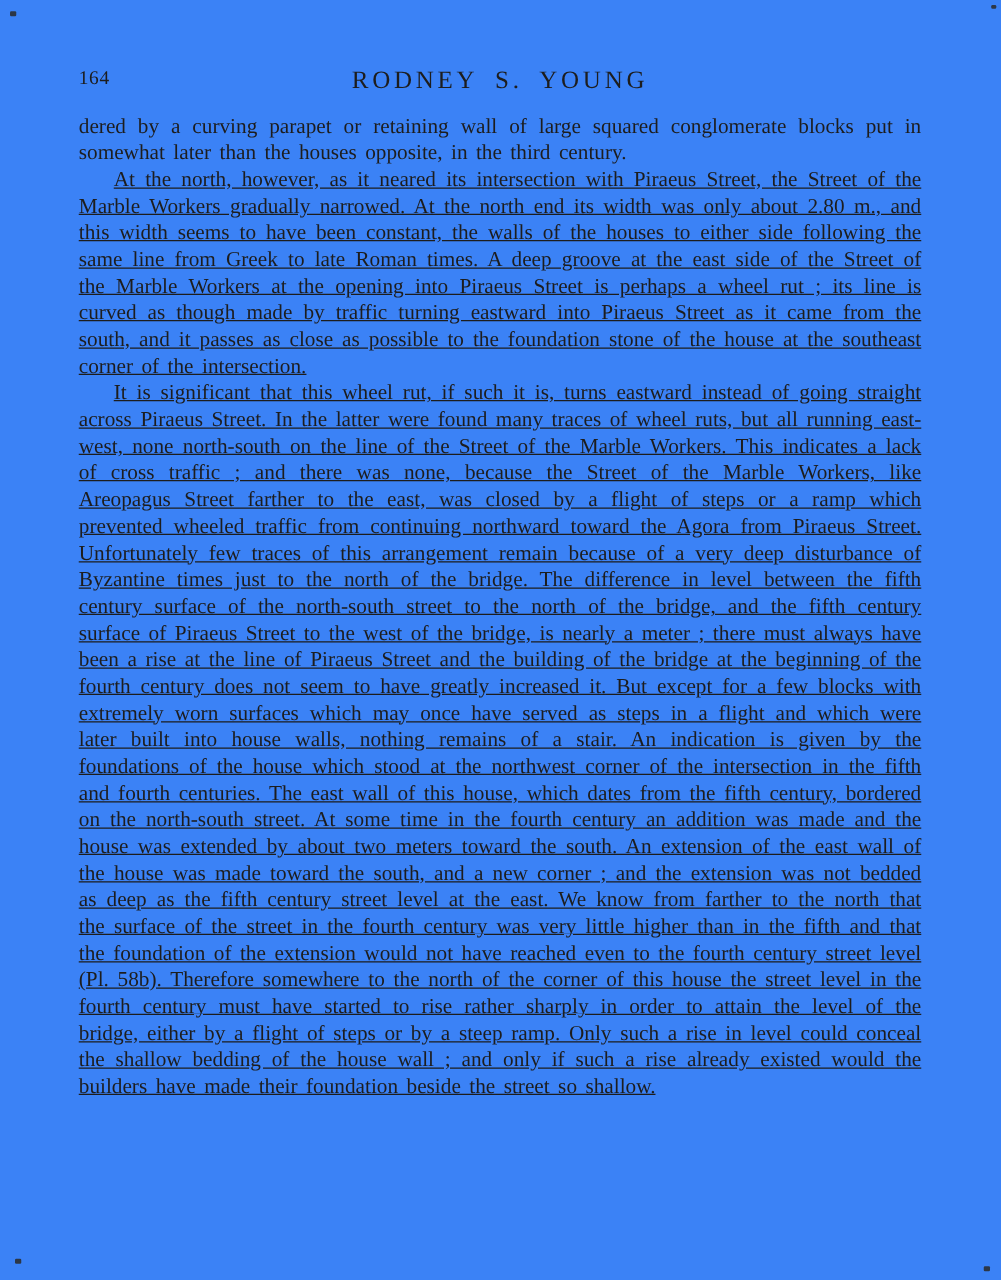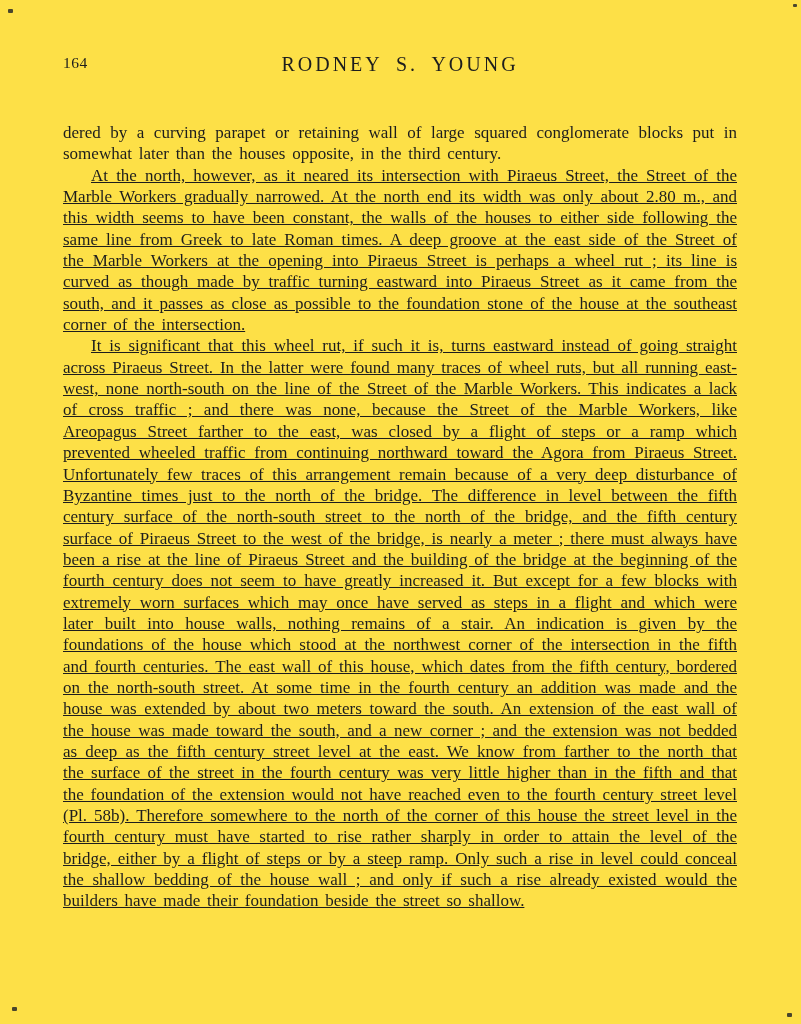--- a/index.html
+++ b/index.html
@@ -5,21 +5,21 @@
   html, body {
     margin: 0;
     padding: 0;
     background: #d9d9d9;
   }
   .page {
     position: relative;
     width: 801px;
     height: 1024px;
     margin: 0 auto;
-    background: #fde047;
+    background: #3b82f6;
     overflow: hidden;
     font-family: "Liberation Serif", "DejaVu Serif", serif;
     color: #1d1d1d;
     box-sizing: border-box;
     padding-left: 27px;
   }
   .running-header {
     position: absolute;
     top: 53px;
     left: 63px;
@@ -42,21 +42,20 @@
   }
   .text-block {
     position: absolute;
     top: 90px;
     left: 63px;
     width: 674px;
     text-align: justify;
     font-size: 17px;
     line-height: 21.35px;
     word-spacing: 2.5px;
-    margin-top: 32px;
   }
   .para {
     margin: 0;
     padding: 0;
   }
   .para.indent {
     text-indent: 28px;
     text-decoration: underline;
   }
   .artifact {

